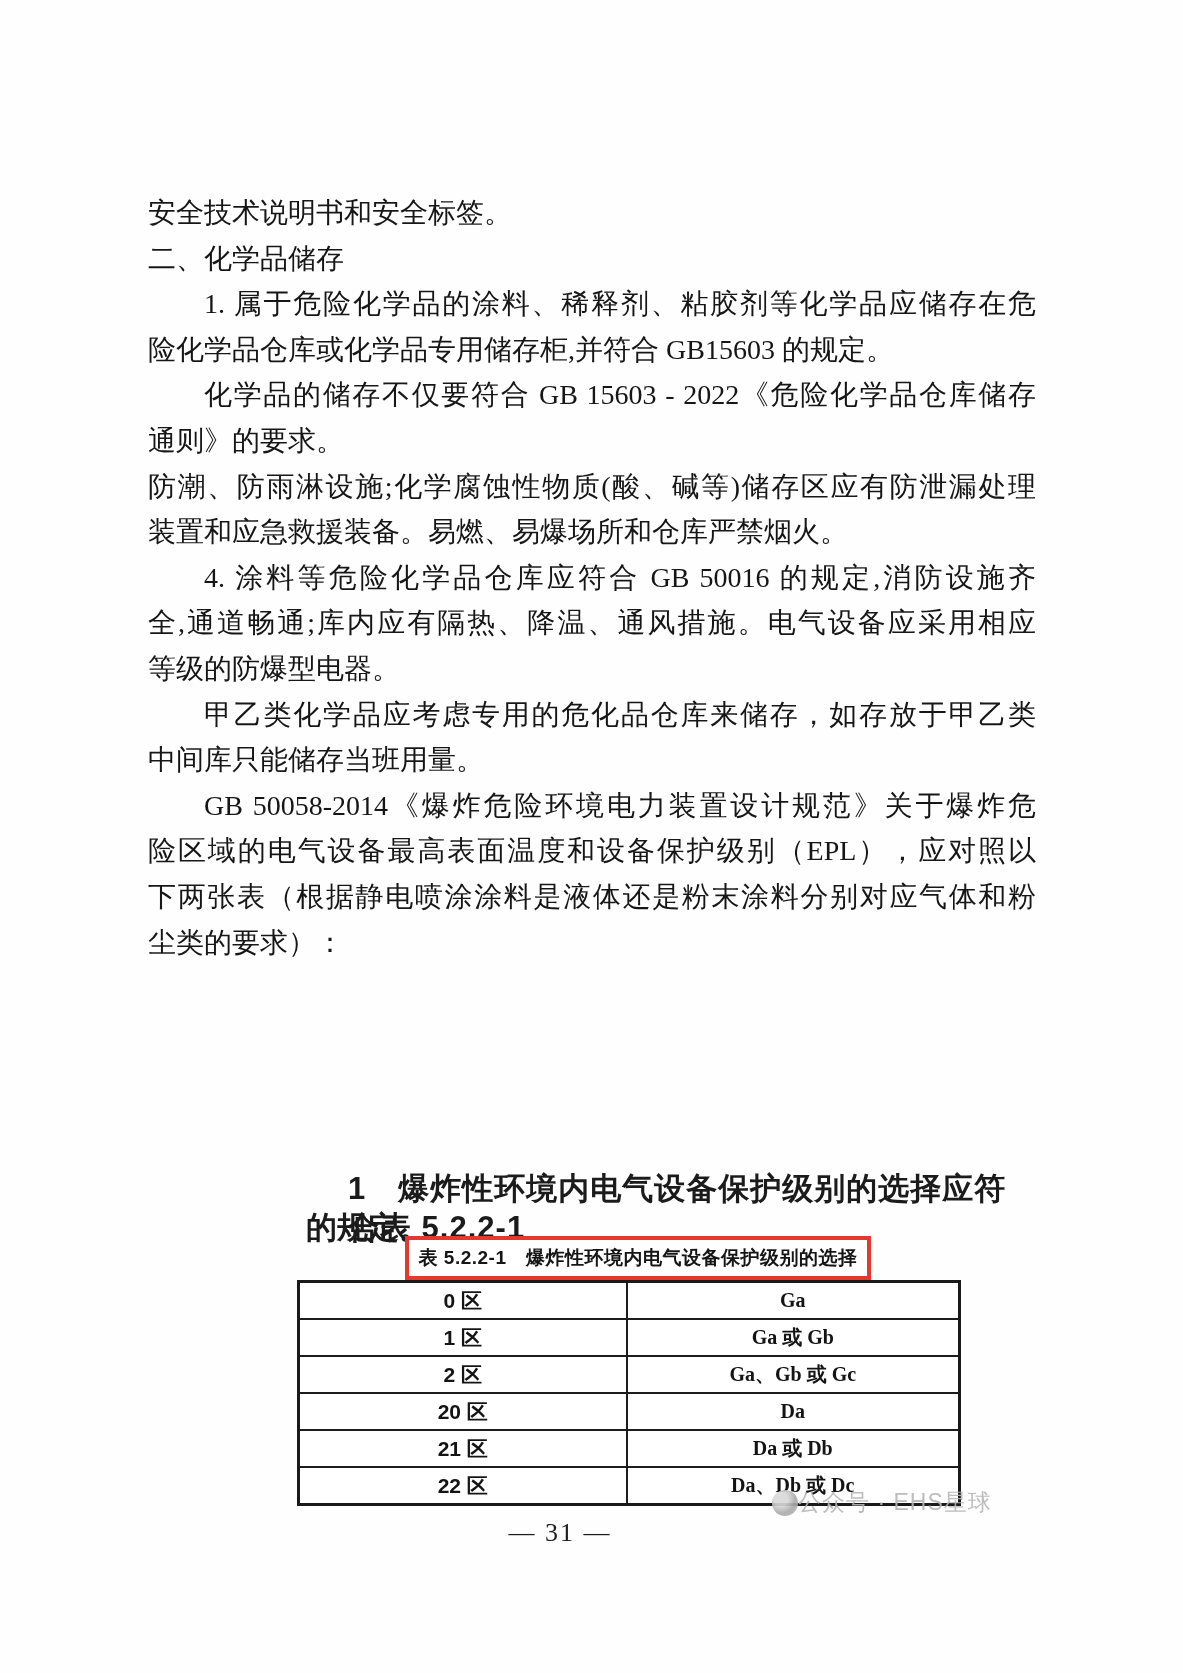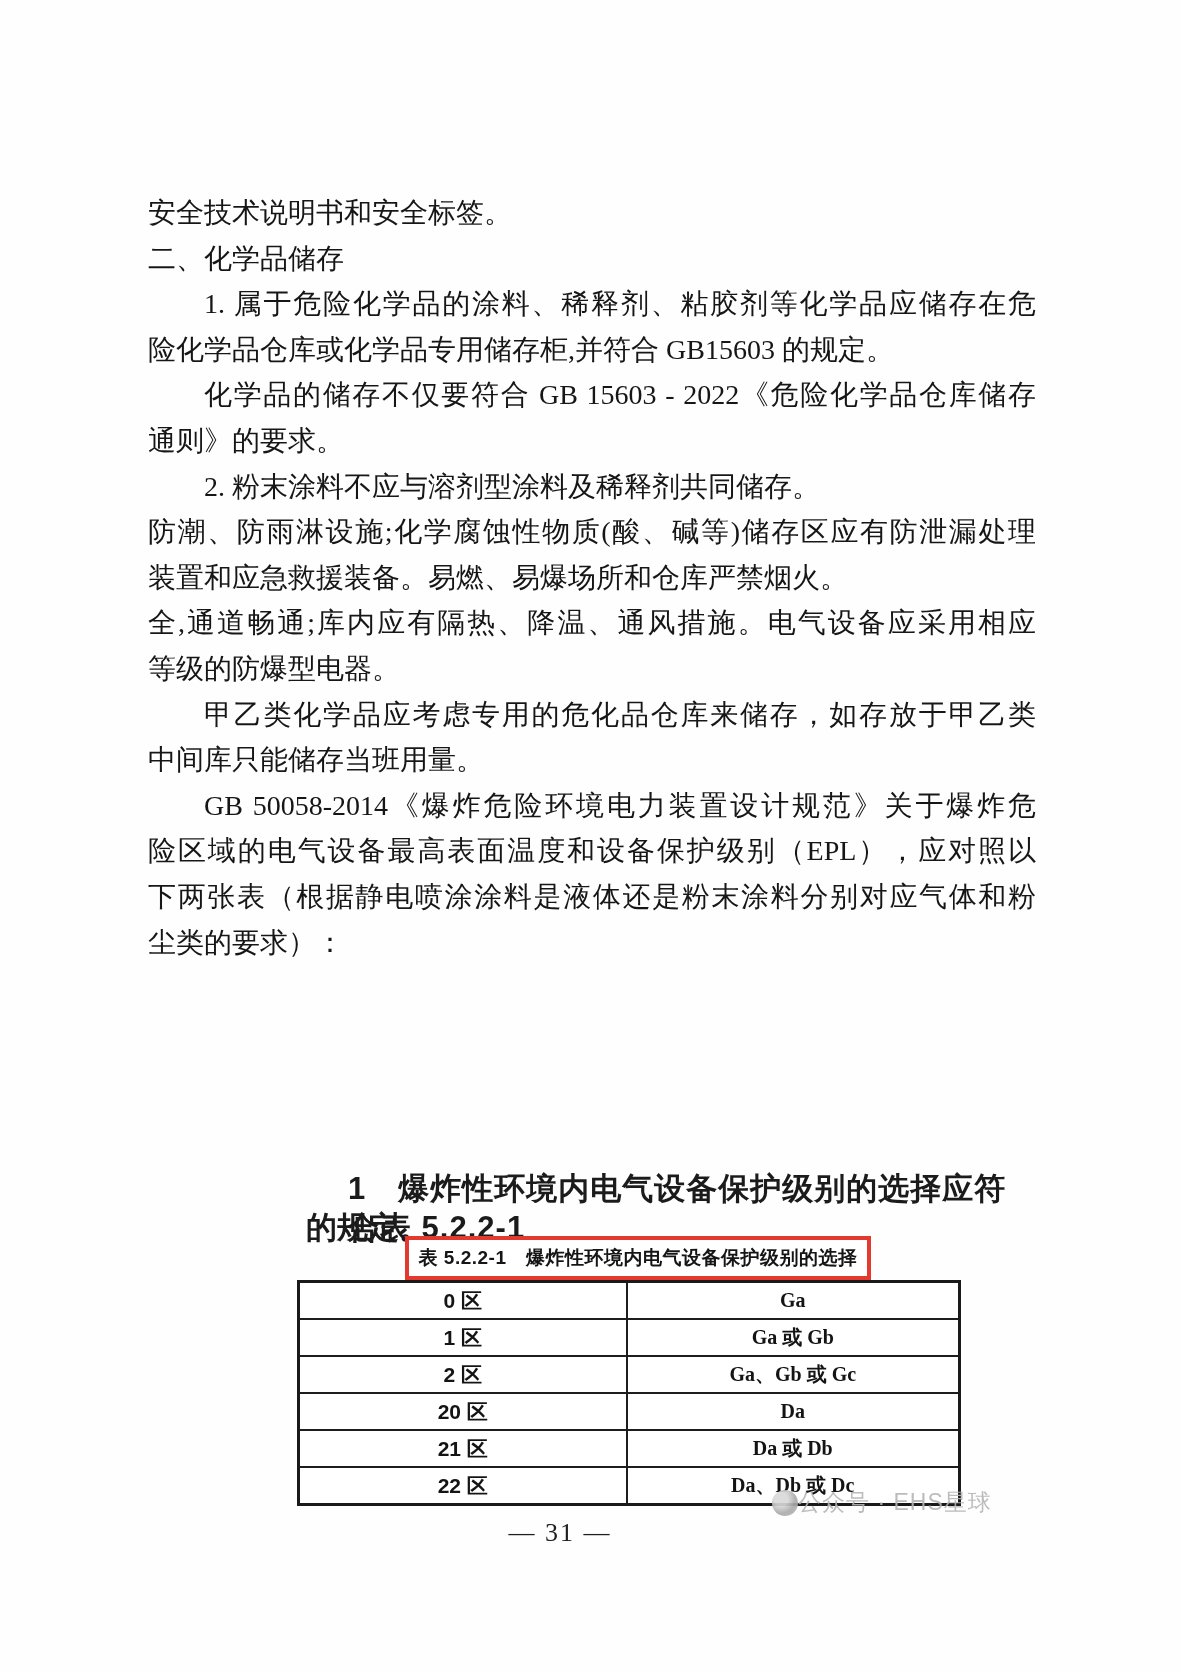--- a/index.html
+++ b/index.html
@@ -92,23 +92,23 @@
 
 <div class="page">
 
   <div class="body-block">
     <div class="bline">安全技术说明书和安全标签。</div>
     <div class="bline">二、化学品储存</div>
     <div class="bline ind jl">1. 属于危险化学品的涂料、稀释剂、粘胶剂等化学品应储存在危</div>
     <div class="bline">险化学品仓库或化学品专用储存柜,并符合 GB15603 的规定。</div>
     <div class="bline ind jl">化学品的储存不仅要符合 GB 15603 - 2022《危险化学品仓库储存</div>
     <div class="bline">通则》的要求。</div>
-    <div class="bline ind">2. 粉末涂料不应与溶剂型涂料及稀释剂共同储存。</div>
     <div class="bline jl">防潮、防雨淋设施;化学腐蚀性物质(酸、碱等)储存区应有防泄漏处理</div>
     <div class="bline">装置和应急救援装备。易燃、易爆场所和仓库严禁烟火。</div>
+    <div class="bline ind jl">4. 涂料等危险化学品仓库应符合 GB 50016 的规定,消防设施齐</div>
     <div class="bline jl">全,通道畅通;库内应有隔热、降温、通风措施。电气设备应采用相应</div>
     <div class="bline">等级的防爆型电器。</div>
     <div class="bline ind jl">甲乙类化学品应考虑专用的危化品仓库来储存，如存放于甲乙类</div>
     <div class="bline">中间库只能储存当班用量。</div>
     <div class="bline ind jl">GB 50058-2014《爆炸危险环境电力装置设计规范》关于爆炸危</div>
     <div class="bline jl">险区域的电气设备最高表面温度和设备保护级别（EPL），应对照以</div>
     <div class="bline jl">下两张表（根据静电喷涂涂料是液体还是粉末涂料分别对应气体和粉</div>
     <div class="bline">尘类的要求）：</div>
   </div>
 

